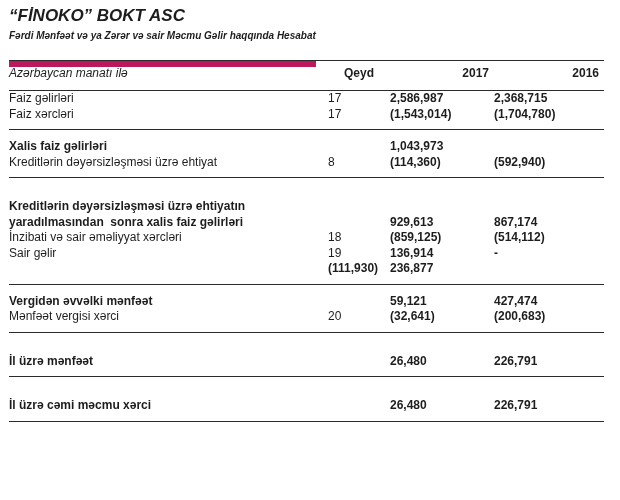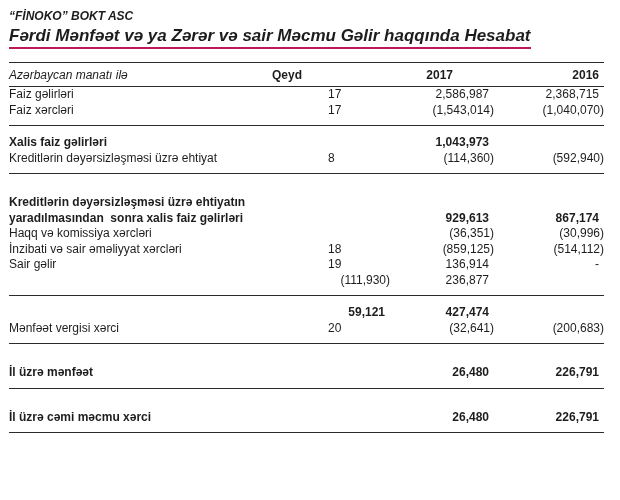--- a/index.html
+++ b/index.html
@@ -5,45 +5,45 @@
   * { box-sizing: border-box; }
   html, body { margin: 0; padding: 0; }
   body {
     width: 620px; height: 500px; overflow: hidden;
     background: #ffffff; color: #1d1d1d;
     font-family: "Liberation Sans", sans-serif;
     font-size: 12px;
   }
   .page { padding: 8px 16px 0 9px; }
 
-  .company { font-size: 12px; font-weight: bold; font-style: italic; line-height: 16px; }
+  .company { font-size: 17px; font-weight: bold; font-style: italic; line-height: 16px; }
   .subtitle-line { margin-top: 3px; line-height: 17px; }
   .subtitle {
-    font-size: 17px; font-weight: bold; font-style: italic;
-    border-bottom: 2px solid #be185d; padding-bottom: 2px;
+    font-size: 10px; font-weight: bold; font-style: italic;
+    border-bottom: 6px solid #be185d; padding-bottom: 20px;
   }
 
   .table-header {
     display: grid; grid-template-columns: 1fr 62px 104px 110px;
     align-items: center;
-    margin-top: 16px; padding: 5px 0 4px;
-    border-top: 1px solid #2b2b2b; border-bottom: 1px solid #2b2b2b; gap: 36px;
+    margin-top: 16px; padding: 5px 0 10px;
+    border-top: 1px solid #2b2b2b; border-bottom: 1px solid #2b2b2b;
   }
   .table-header .currency { font-style: italic; }
   .table-header .hnote { font-weight: bold; text-align: center; }
   .table-header .year { font-weight: bold; text-align: right; padding-right: 5px; }
 
   .rows { }
   .row {
     display: grid; grid-template-columns: 1fr 62px 104px 110px;
     align-items: end; line-height: 15.5px;
   }
   .row .label { white-space: pre-wrap; padding-right: 4px; }
   .row .note { text-align: left; }
-  .val { text-align: right; }
+  .val { text-align: left; font-weight: bold; }
   .val.pad-right { padding-right: 5px; }
   .row.bold { font-weight: bold; }
 
   .rule { border-bottom: 1px solid #2b2b2b; margin: 7px 0 9px; }
   .gap { height: 12px; }
 </style>
 </head>
 <body>
 
 <div class="page">
@@ -65,21 +65,21 @@
       <div class="row">
     <div class="label">Faiz gəlirləri</div>
     <div class="note">17</div>
     <div class="val pad-right">2,586,987</div>
     <div class="val pad-right">2,368,715</div>
   </div>
       <div class="row">
     <div class="label">Faiz xərcləri</div>
     <div class="note">17</div>
     <div class="val">(1,543,014)</div>
-    <div class="val">(1,040,070)</div>
+    <div class="val">(1,704,780)</div>
   </div>
       <div class="rule"></div>
       <div class="row bold">
     <div class="label">Xalis faiz gəlirləri</div>
     <div class="note"></div>
     <div class="val pad-right">1,043,973</div>
   </div>
       <div class="row">
     <div class="label">Kreditlərin dəyərsizləşməsi üzrə ehtiyat</div>
     <div class="note">8</div>
@@ -89,44 +89,39 @@
       <div class="rule"></div>
       <div class="gap"></div>
       <div class="row bold">
     <div class="label">Kreditlərin dəyərsizləşməsi üzrə ehtiyatın
 yaradılmasından  sonra xalis faiz gəlirləri</div>
     <div class="note"></div>
     <div class="val pad-right">929,613</div>
     <div class="val pad-right">867,174</div>
   </div>
       <div class="row">
-    <div class="label">Haqq və komissiya xərcləri</div>
-    <div class="note"></div>
-    <div class="val">(36,351)</div>
-    <div class="val">(30,996)</div>
-  </div>
-      <div class="row">
     <div class="label">İnzibati və sair əməliyyat xərcləri</div>
     <div class="note">18</div>
     <div class="val">(859,125)</div>
     <div class="val">(514,112)</div>
   </div>
       <div class="row">
     <div class="label">Sair gəlir</div>
     <div class="note">19</div>
     <div class="val pad-right">136,914</div>
     <div class="val pad-right">-</div>
   </div>
       <div class="row">
     <div class="note"></div>
     <div class="val">(111,930)</div>
     <div class="val pad-right">236,877</div>
   </div>
       <div class="rule"></div>
       <div class="row bold">
+    <div class="label">Vergidən əvvəlki mənfəət</div>
     <div class="note"></div>
     <div class="val pad-right">59,121</div>
     <div class="val pad-right">427,474</div>
   </div>
       <div class="row">
     <div class="label">Mənfəət vergisi xərci</div>
     <div class="note">20</div>
     <div class="val">(32,641)</div>
     <div class="val">(200,683)</div>
   </div>

